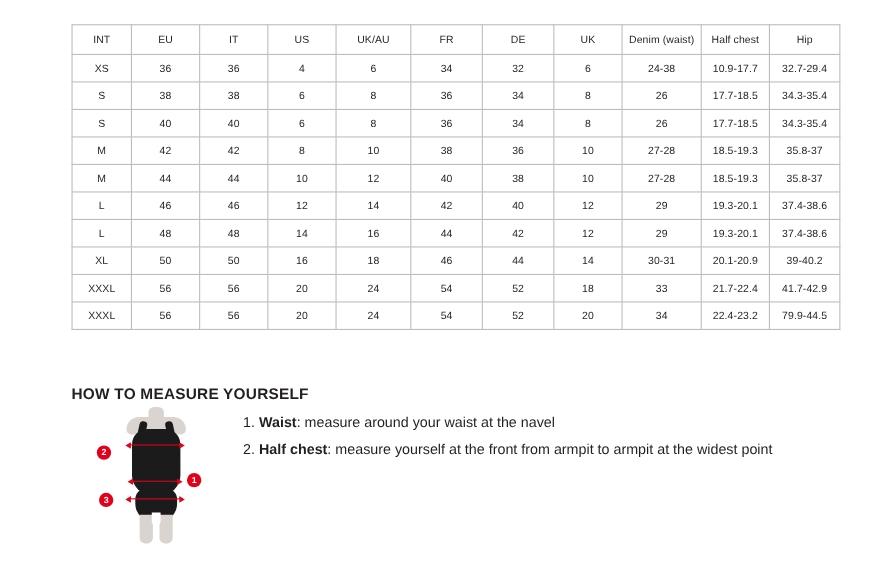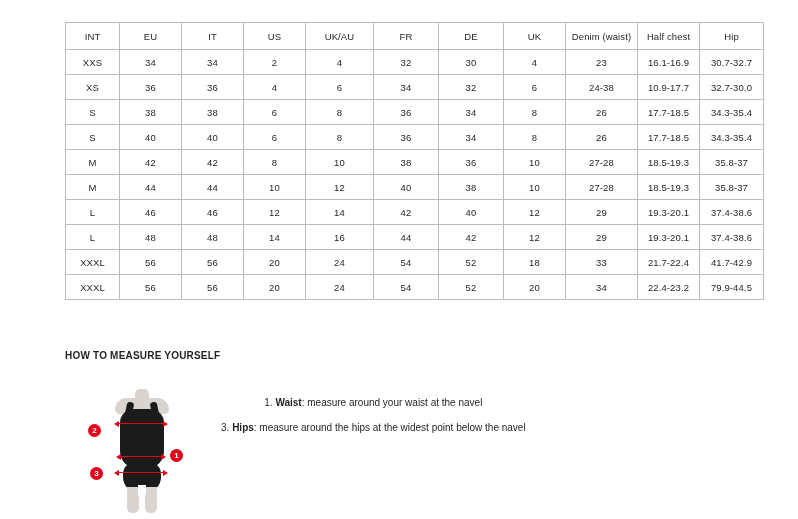--- a/index.html
+++ b/index.html
@@ -68,48 +68,47 @@
   }
 
   
   .measure-section {
     position: absolute;
     left: 65px;
     top: 350px;
     width: 700px;
   }
   .measure-title {
-    font-size: 10px;
+    font-size: 14px;
     font-weight: bold;
     letter-spacing: .2px;
     color: #231f20;
-    margin-bottom: 24px;
+    margin-bottom: 0;
   }
   .measure-body {
     position: relative;
     display: flex;
     align-items: flex-start;
   }
   .figure-box {
     position: relative;
     width: 112px;
     height: 130px;
     margin-left: 22px;
   }
   .steps {
     margin-left: 22px;
     padding-top: 12px;
   }
   .step {
-    font-size: 10px;
+    font-size: 13px;
     line-height: 12px;
     color: #231f20;
     margin-bottom: 13px;
     white-space: nowrap;
-    text-align: center;
   }
   .step b {
     font-weight: bold;
   }
 
   
   .mannequin {
     position: absolute;
     left: 26px;
     top: 4px;
@@ -274,44 +273,31 @@
           <th>FR</th>
           <th>DE</th>
           <th>UK</th>
           <th class="left-col">Denim (waist)</th>
           <th class="left-col">Half chest</th>
           <th class="left-col">Hip</th>
         </tr>
       </thead>
       <tbody>
         <tr>
-          <td>XXS</td>
-          <td>34</td>
-          <td>34</td>
-          <td>2</td>
-          <td>4</td>
-          <td>32</td>
-          <td>30</td>
-          <td>4</td>
-          <td class="left-col">23</td>
-          <td class="left-col">16.1-16.9</td>
-          <td class="left-col">30.7-32.7</td>
-        </tr>
-        <tr>
           <td>XS</td>
           <td>36</td>
           <td>36</td>
           <td>4</td>
           <td>6</td>
           <td>34</td>
           <td>32</td>
           <td>6</td>
           <td class="left-col">24-38</td>
           <td class="left-col">10.9-17.7</td>
-          <td class="left-col">32.7-30.0</td>
+          <td class="left-col">32.7-29.4</td>
         </tr>
         <tr>
           <td>S</td>
           <td>38</td>
           <td>38</td>
           <td>6</td>
           <td>8</td>
           <td>36</td>
           <td>34</td>
           <td>8</td>
@@ -376,20 +362,33 @@
           <td>48</td>
           <td>48</td>
           <td>14</td>
           <td>16</td>
           <td>44</td>
           <td>42</td>
           <td>12</td>
           <td class="left-col">29</td>
           <td class="left-col">19.3-20.1</td>
           <td class="left-col">37.4-38.6</td>
+        </tr>
+        <tr>
+          <td>XL</td>
+          <td>50</td>
+          <td>50</td>
+          <td>16</td>
+          <td>18</td>
+          <td>46</td>
+          <td>44</td>
+          <td>14</td>
+          <td class="left-col">30-31</td>
+          <td class="left-col">20.1-20.9</td>
+          <td class="left-col">39-40.2</td>
         </tr>
         <tr>
           <td>XXXL</td>
           <td>56</td>
           <td>56</td>
           <td>20</td>
           <td>24</td>
           <td>54</td>
           <td>52</td>
           <td>18</td>
@@ -440,21 +439,21 @@
         <div class="dot dot-2">2</div>
         <div class="dot dot-3">3</div>
       </div>
 
       <div class="steps">
         <div class="step">
           <span>1.</span>
           <b>Waist</b><span>: measure around your waist at the navel</span>
         </div>
         <div class="step">
-          <span>3.</span>
-          <b>Hips</b><span>: measure around the hips at the widest point below the navel</span>
+          <span>2.</span>
+          <b>Half chest</b><span>: measure yourself at the front from armpit to armpit at the widest point</span>
         </div>
       </div>
 
     </div>
   </div>
 
 </div>
 
 </body></html>

